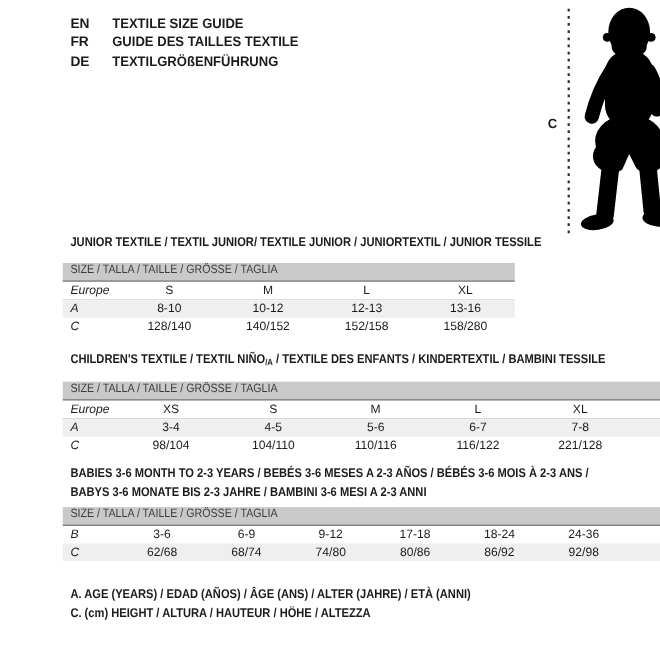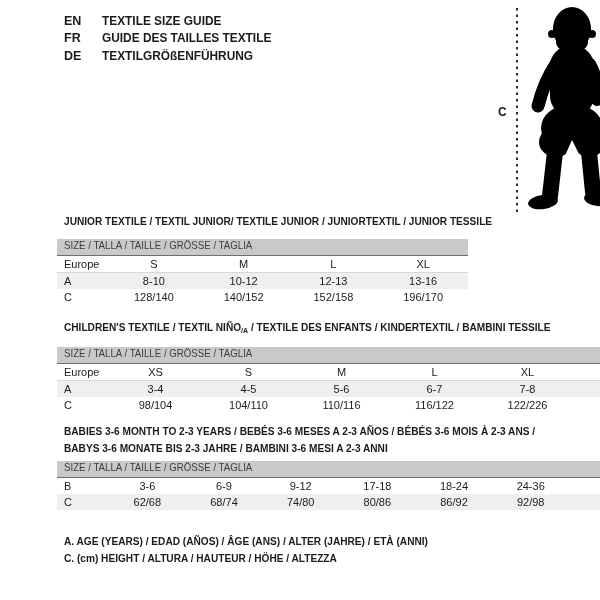--- a/index.html
+++ b/index.html
@@ -29,21 +29,21 @@
 
   
   .tbl{position:absolute;left:15px;font-size:11px;}
   .t1{width:411px;}
   .t2,.t3{width:572px;}
   .size-bar{height:16px;background:#c9c9c9;border-bottom:1px solid #6e6e6e;
     display:flex;align-items:flex-start;padding-left:7px;color:#3d3d3d;font-size:11px;}
   .row{display:flex;align-items:center;height:16px;}
   .row.alt{background:#efefef;}
   .row.bb{border-bottom:1px solid #d8d8d8;}
-  .lbl{width:45px;padding-left:7px;flex:none;}
+  .lbl{width:45px;padding-left:7px;flex:none;font-style:italic;}
   .vals{display:flex;flex:1;}
   .t2 .vals{margin-right:55px;}
   .t3 .vals{margin-right:60px;}
   .vals span{flex:1;text-align:center;}
 
   
   .notes{position:absolute;left:22px;top:533px;}
   .note-line{height:17.3px;line-height:17.3px;font-size:11.5px;font-weight:bold;white-space:nowrap;text-decoration:underline;}
 </style>
 </head>
@@ -114,21 +114,21 @@
         <span>12-13</span>
         <span>13-16</span>
       </span>
     </div>
     <div class="row">
       <span class="lbl">C</span>
       <span class="vals">
         <span>128/140</span>
         <span>140/152</span>
         <span>152/158</span>
-        <span>196/170</span>
+        <span>158/280</span>
       </span>
     </div>
   </div>
 
   <div class="tbl-title" style="top:319px">
     <span class="cond"><span>CHILDREN'S TEXTILE / TEXTIL NIÑO</span><span class="subsc">/A</span><span> / TEXTILE DES ENFANTS / KINDERTEXTIL / BAMBINI TESSILE</span></span>
   </div>
   <div class="tbl t2" style="top:347px">
     <div class="size-bar">
       <span class="cond">SIZE / TALLA / TAILLE / GRÖSSE / TAGLIA</span>
@@ -153,21 +153,21 @@
         <span>7-8</span>
       </span>
     </div>
     <div class="row">
       <span class="lbl">C</span>
       <span class="vals">
         <span>98/104</span>
         <span>104/110</span>
         <span>110/116</span>
         <span>116/122</span>
-        <span>122/226</span>
+        <span>221/128</span>
       </span>
     </div>
   </div>
 
   <div class="tbl-title" style="top:423px">
     <div><span class="cond">BABIES 3-6 MONTH TO 2-3 YEARS / BEBÉS 3-6 MESES A 2-3 AÑOS / BÉBÉS 3-6 MOIS À 2-3 ANS /</span></div>
     <div><span class="cond">BABYS 3-6 MONATE BIS 2-3 JAHRE / BAMBINI 3-6 MESI A 2-3 ANNI</span></div>
   </div>
   <div class="tbl t3" style="top:461px">
     <div class="size-bar">

